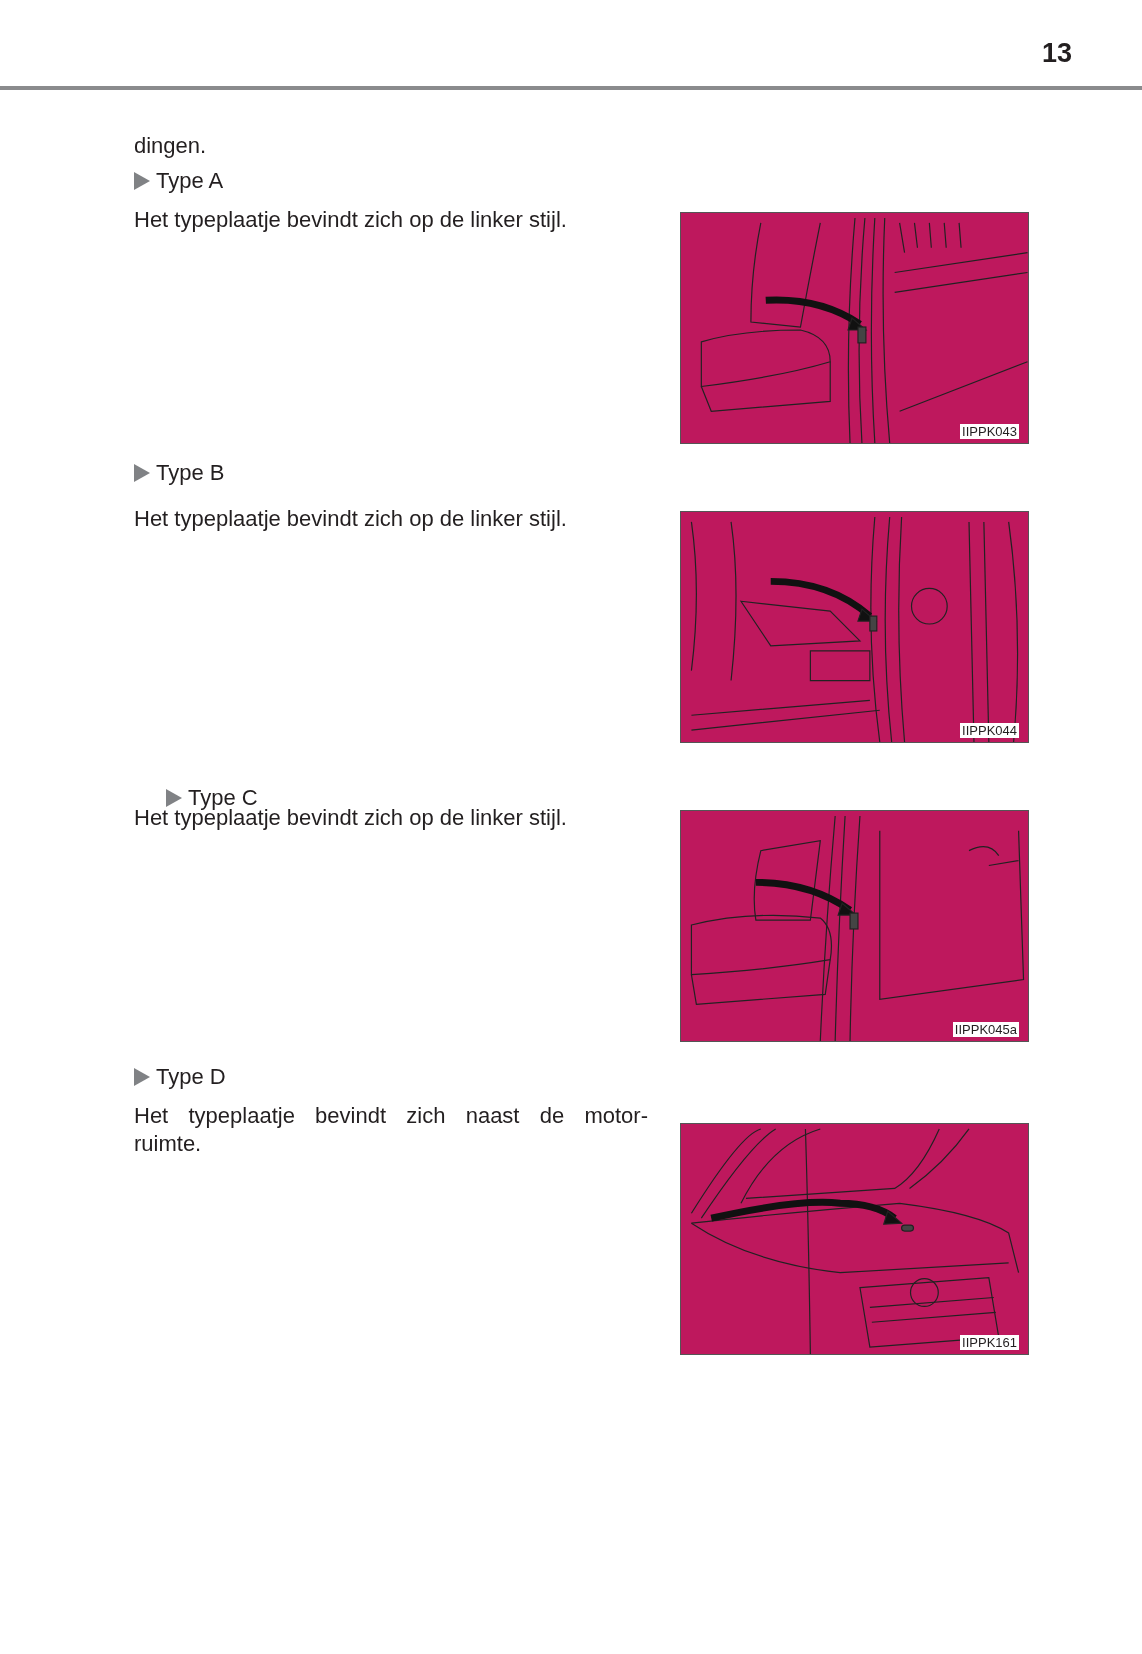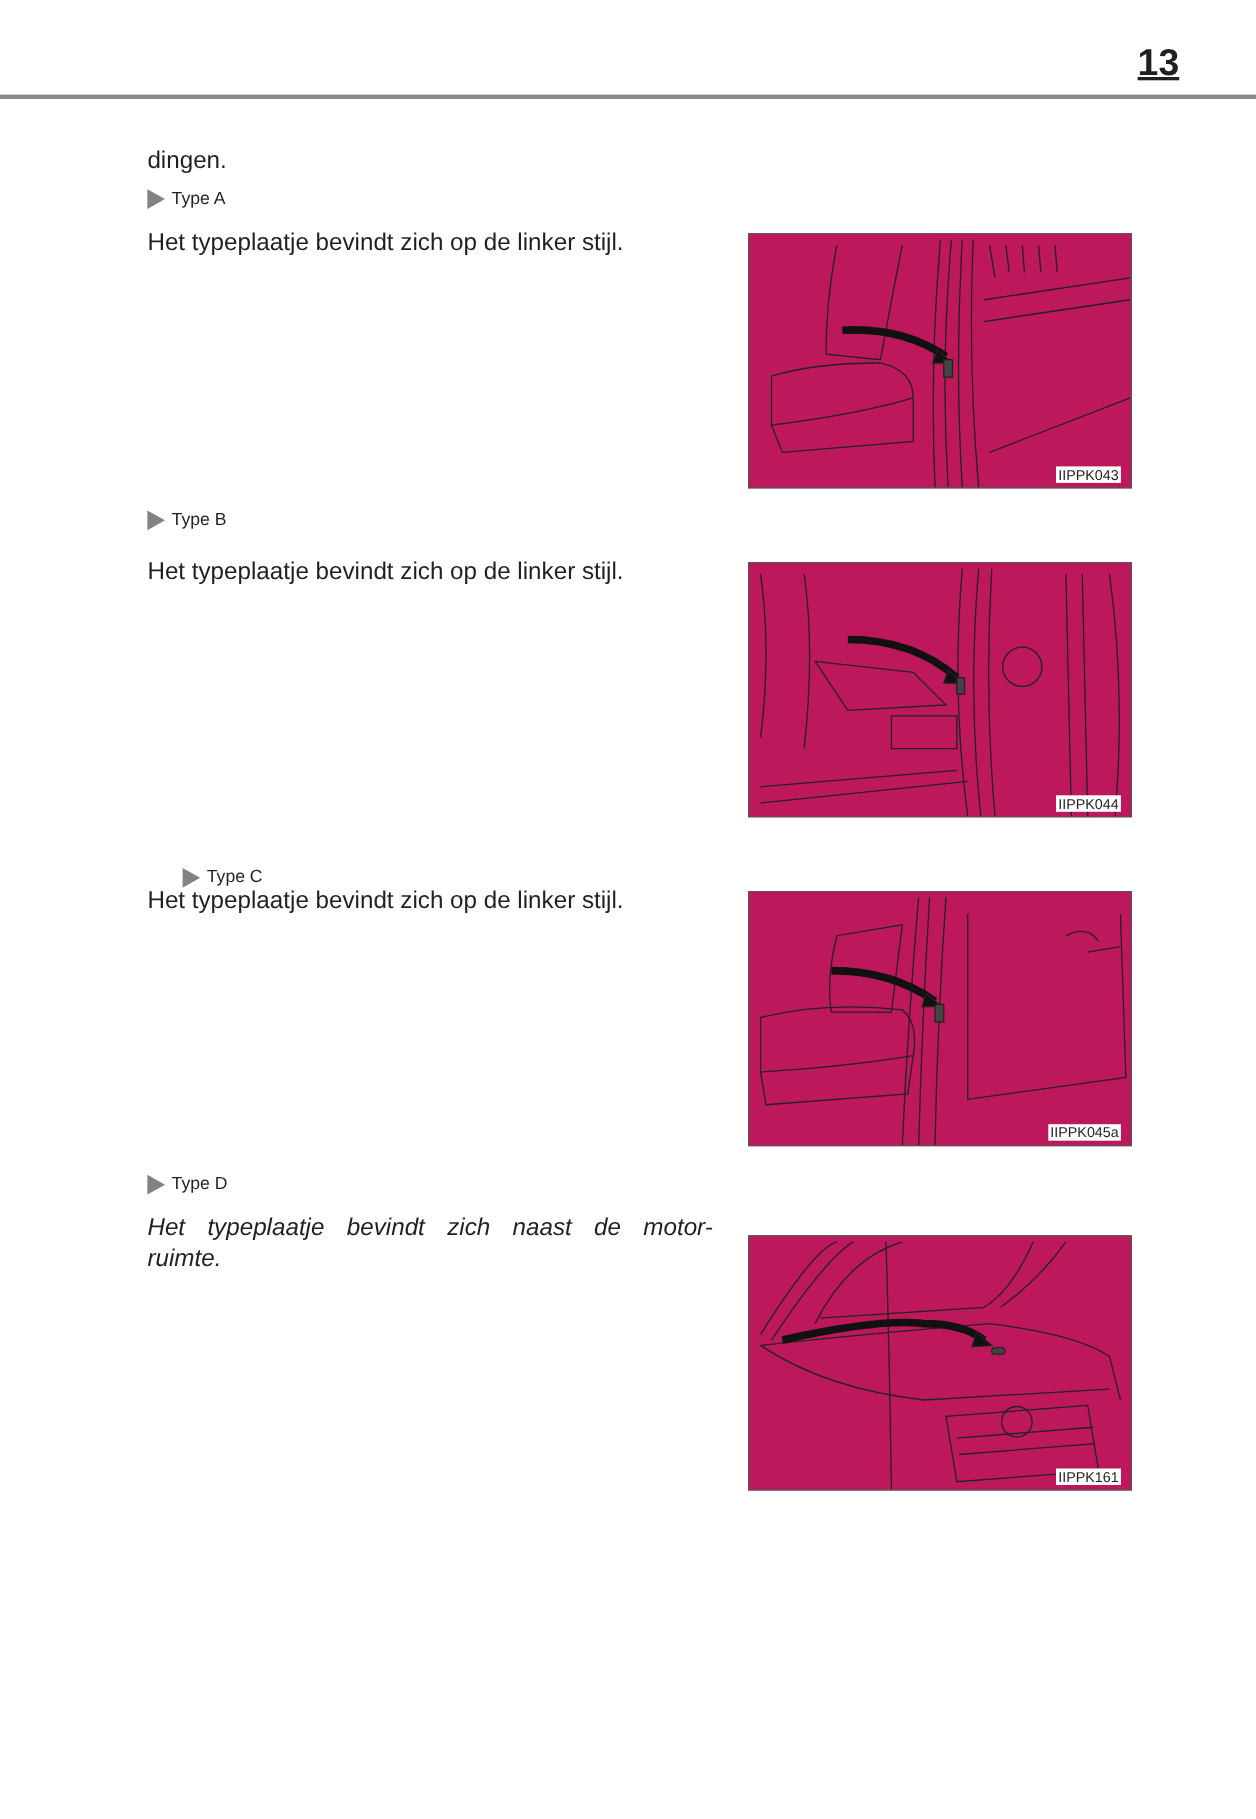--- a/index.html
+++ b/index.html
@@ -1,23 +1,23 @@
 <!DOCTYPE html>
 <html><head>
 <meta charset="utf-8">
 <style>
   html, body { margin:0; padding:0; background:#ffffff; }
   body { width:1142px; height:1654px; position:relative; overflow:hidden;
          font-family:"Liberation Sans", sans-serif; color:#231f20; }
-  .page-number { position:absolute; top:38px; right:70px; font-size:34px; font-weight:bold;
-                 font-family:"Liberation Sans", sans-serif; color:#231f20;text-decoration:underline; }
+  .page-number { position:absolute; top:38px; right:70px; font-size:27px; font-weight:bold;
+                 font-family:"Liberation Sans", sans-serif; color:#231f20; }
   .header-rule { position:absolute; top:86px; left:0; width:1142px; height:4px; background:#8a8b8d; }
   .intro { position:absolute; left:134px; top:102px; width:892px; font-size:22px; line-height:29px;
            text-align:justify; margin:0; }
-  .type-heading { position:absolute; left:134px; font-size:16px; line-height:28px; margin:0;
+  .type-heading { position:absolute; left:134px; font-size:22px; line-height:28px; margin:0;
                   display:flex; align-items:center; }
   .tri { display:inline-block; width:0; height:0; border-top:9px solid transparent;
          border-bottom:9px solid transparent; border-left:16px solid #808285; margin-right:6px; }
   .desc { position:absolute; left:134px; width:514px; font-size:22px; line-height:28px; margin:0;
           text-align:justify; }
   .figure { position:absolute; left:680px; width:349px; height:232px; border:1.5px solid #555;
             box-sizing:border-box; background:#be185d; overflow:hidden; }
   .figure svg { position:absolute; left:0; top:0; width:100%; height:100%; }
   .caption { position:absolute; right:9px; bottom:4px; font-size:13px; color:#231f20;
              background:#fff; padding:0 2px; }
@@ -91,21 +91,21 @@
     <path d="M162 93 L176 105 L158 105 Z" fill="#111"></path>
     <rect x="170" y="103" width="8" height="16" fill="#444"></rect>
   </svg>
   <span class="caption">IIPPK045a</span>
 </div>
 
 <div class="type-heading" style="top:1063px;">
   <span class="tri"></span>
   <span>Type D</span>
 </div>
-<p class="desc" style="top:1102px;font-style:italic;">
+<p class="desc" style="top:1102px;">
   <span style="display:block; text-align:justify; text-align-last:justify;">Het typeplaatje bevindt zich naast de motor-</span>
   <span style="display:block;">ruimte.</span>
 </p>
 <div class="figure" style="top:1108px;margin-top:15px;">
   <svg viewBox="0 0 349 232" fill="none" stroke="#222" stroke-width="1.2">
     <path d="M10 90 Q60 10 80 5 M20 95 Q70 20 95 5"></path>
     <path d="M60 80 Q90 20 140 5 M65 75 L215 65 Q240 50 260 5 M230 65 Q265 40 290 5"></path>
     <path d="M125 5 Q128 100 130 232"></path>
     <path d="M10 100 Q100 90 220 80 Q300 90 330 110 L340 150"></path>
     <path d="M10 100 Q70 140 160 150 L330 140"></path>

